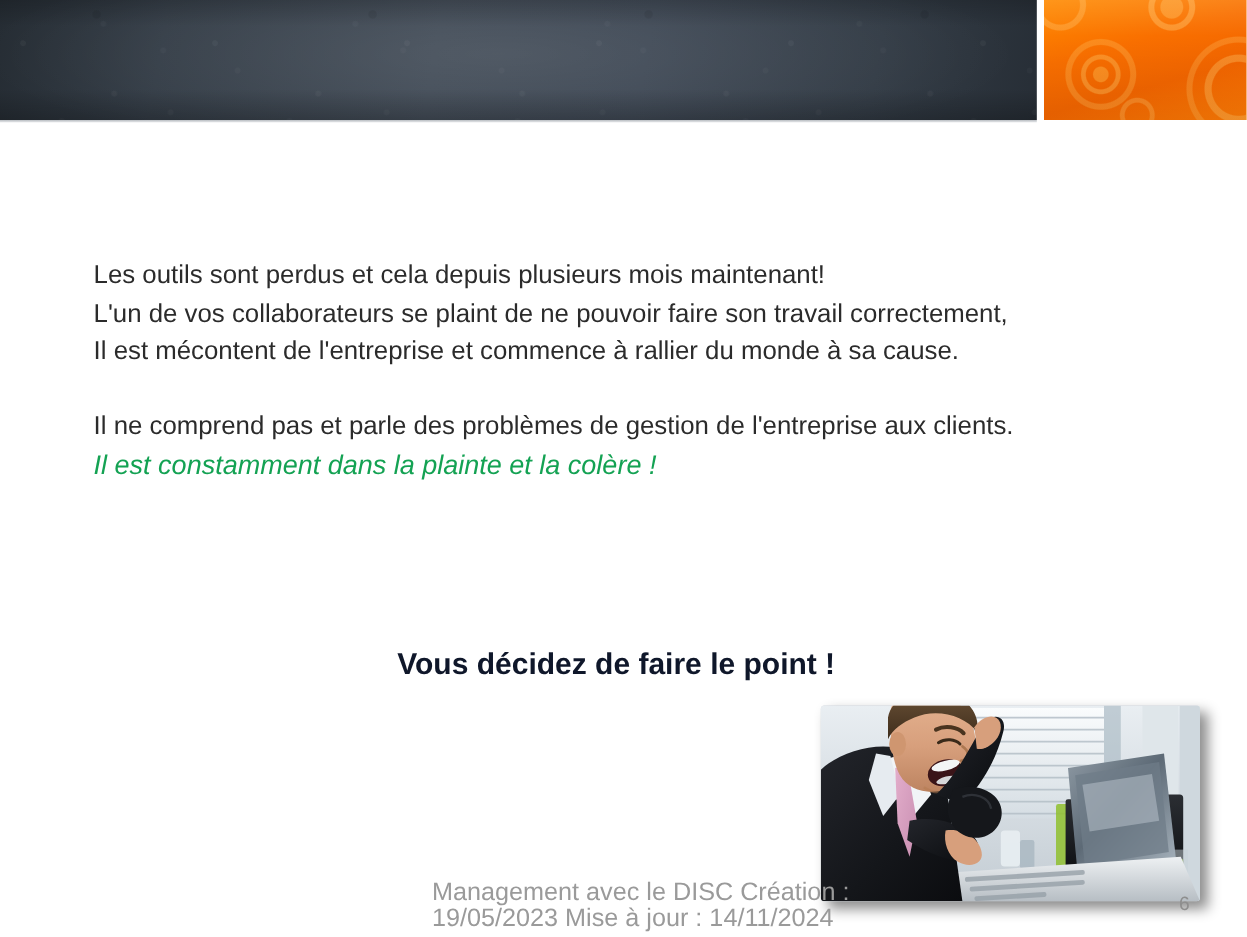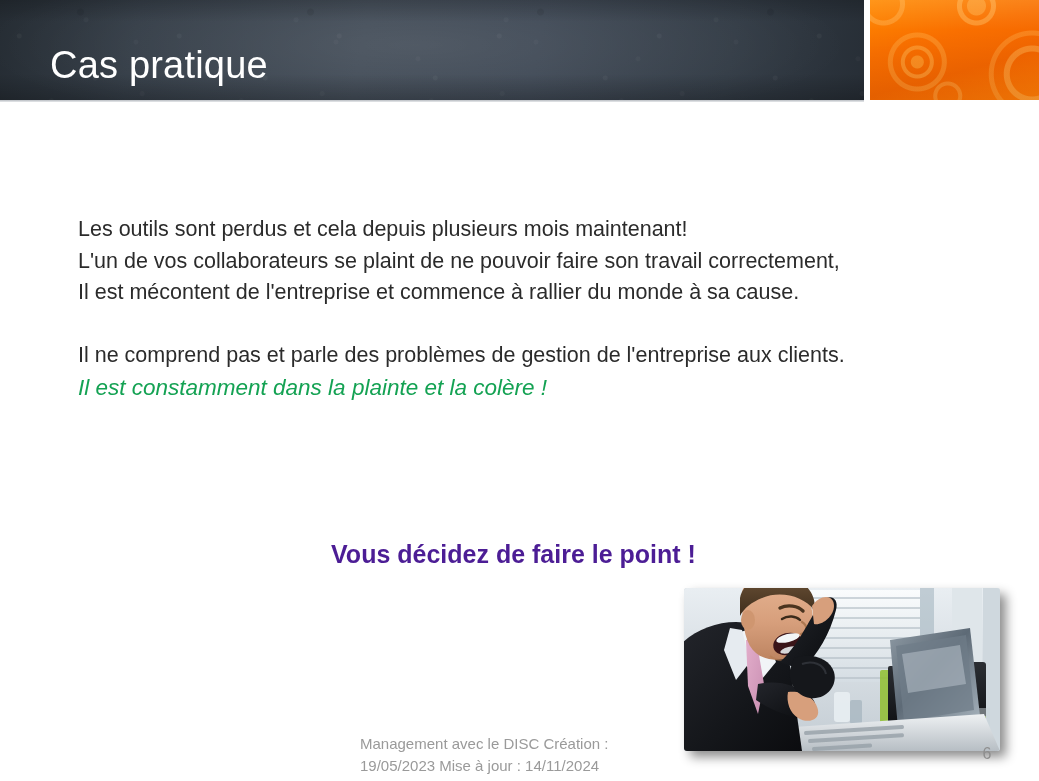--- a/index.html
+++ b/index.html
@@ -151,21 +151,21 @@
     font-weight: normal;
     font-size: 22.5px;
   }
 
   .callout-red {
     position: absolute;
     left: 0;
     top: 540px;
     width: 1039px;
     text-align: center;
-    color: #4c1d95;
+    color: #0f172a;
     font-size: 25px;
     font-weight: bold;
     white-space: nowrap;
   }
   .callout-red .inner {
     display: inline-block;
     transform: translateX(-6px);
   }
 
   
@@ -187,21 +187,21 @@
   }
 
   
   .footer {
     position: absolute;
     left: 360px;
     top: 733px;
     width: 330px;
     text-align: left;
     color: #9a9a9a;
-    font-size: 15px;
+    font-size: 21px;
     line-height: 22px;
   }
   .footer span {
     display: block;
     white-space: nowrap;
   }
 
   .page-number {
     position: absolute;
     left: 975px;
@@ -212,21 +212,20 @@
     font-size: 16px;
   }
 </style>
 </head>
 <body>
 
 <div class="slide">
 
   <div class="header-band"></div>
   <div class="header-rule"></div>
-  <div class="slide-title">Cas pratique</div>
 
   <div class="orange-panel"></div>
 
   <div class="body-text">
     <p>Les outils sont perdus et cela depuis plusieurs mois maintenant!</p>
     <p> L'un de vos collaborateurs se plaint de ne pouvoir faire son travail correctement,</p>
     <p>Il est mécontent de l'entreprise et commence à rallier du monde à sa cause.</p>
     <div class="spacer"></div>
     <p>Il ne comprend pas et parle des problèmes de gestion de l'entreprise aux clients.</p>
     <p class="line-green">Il est constamment dans la plainte et la colère !</p>

